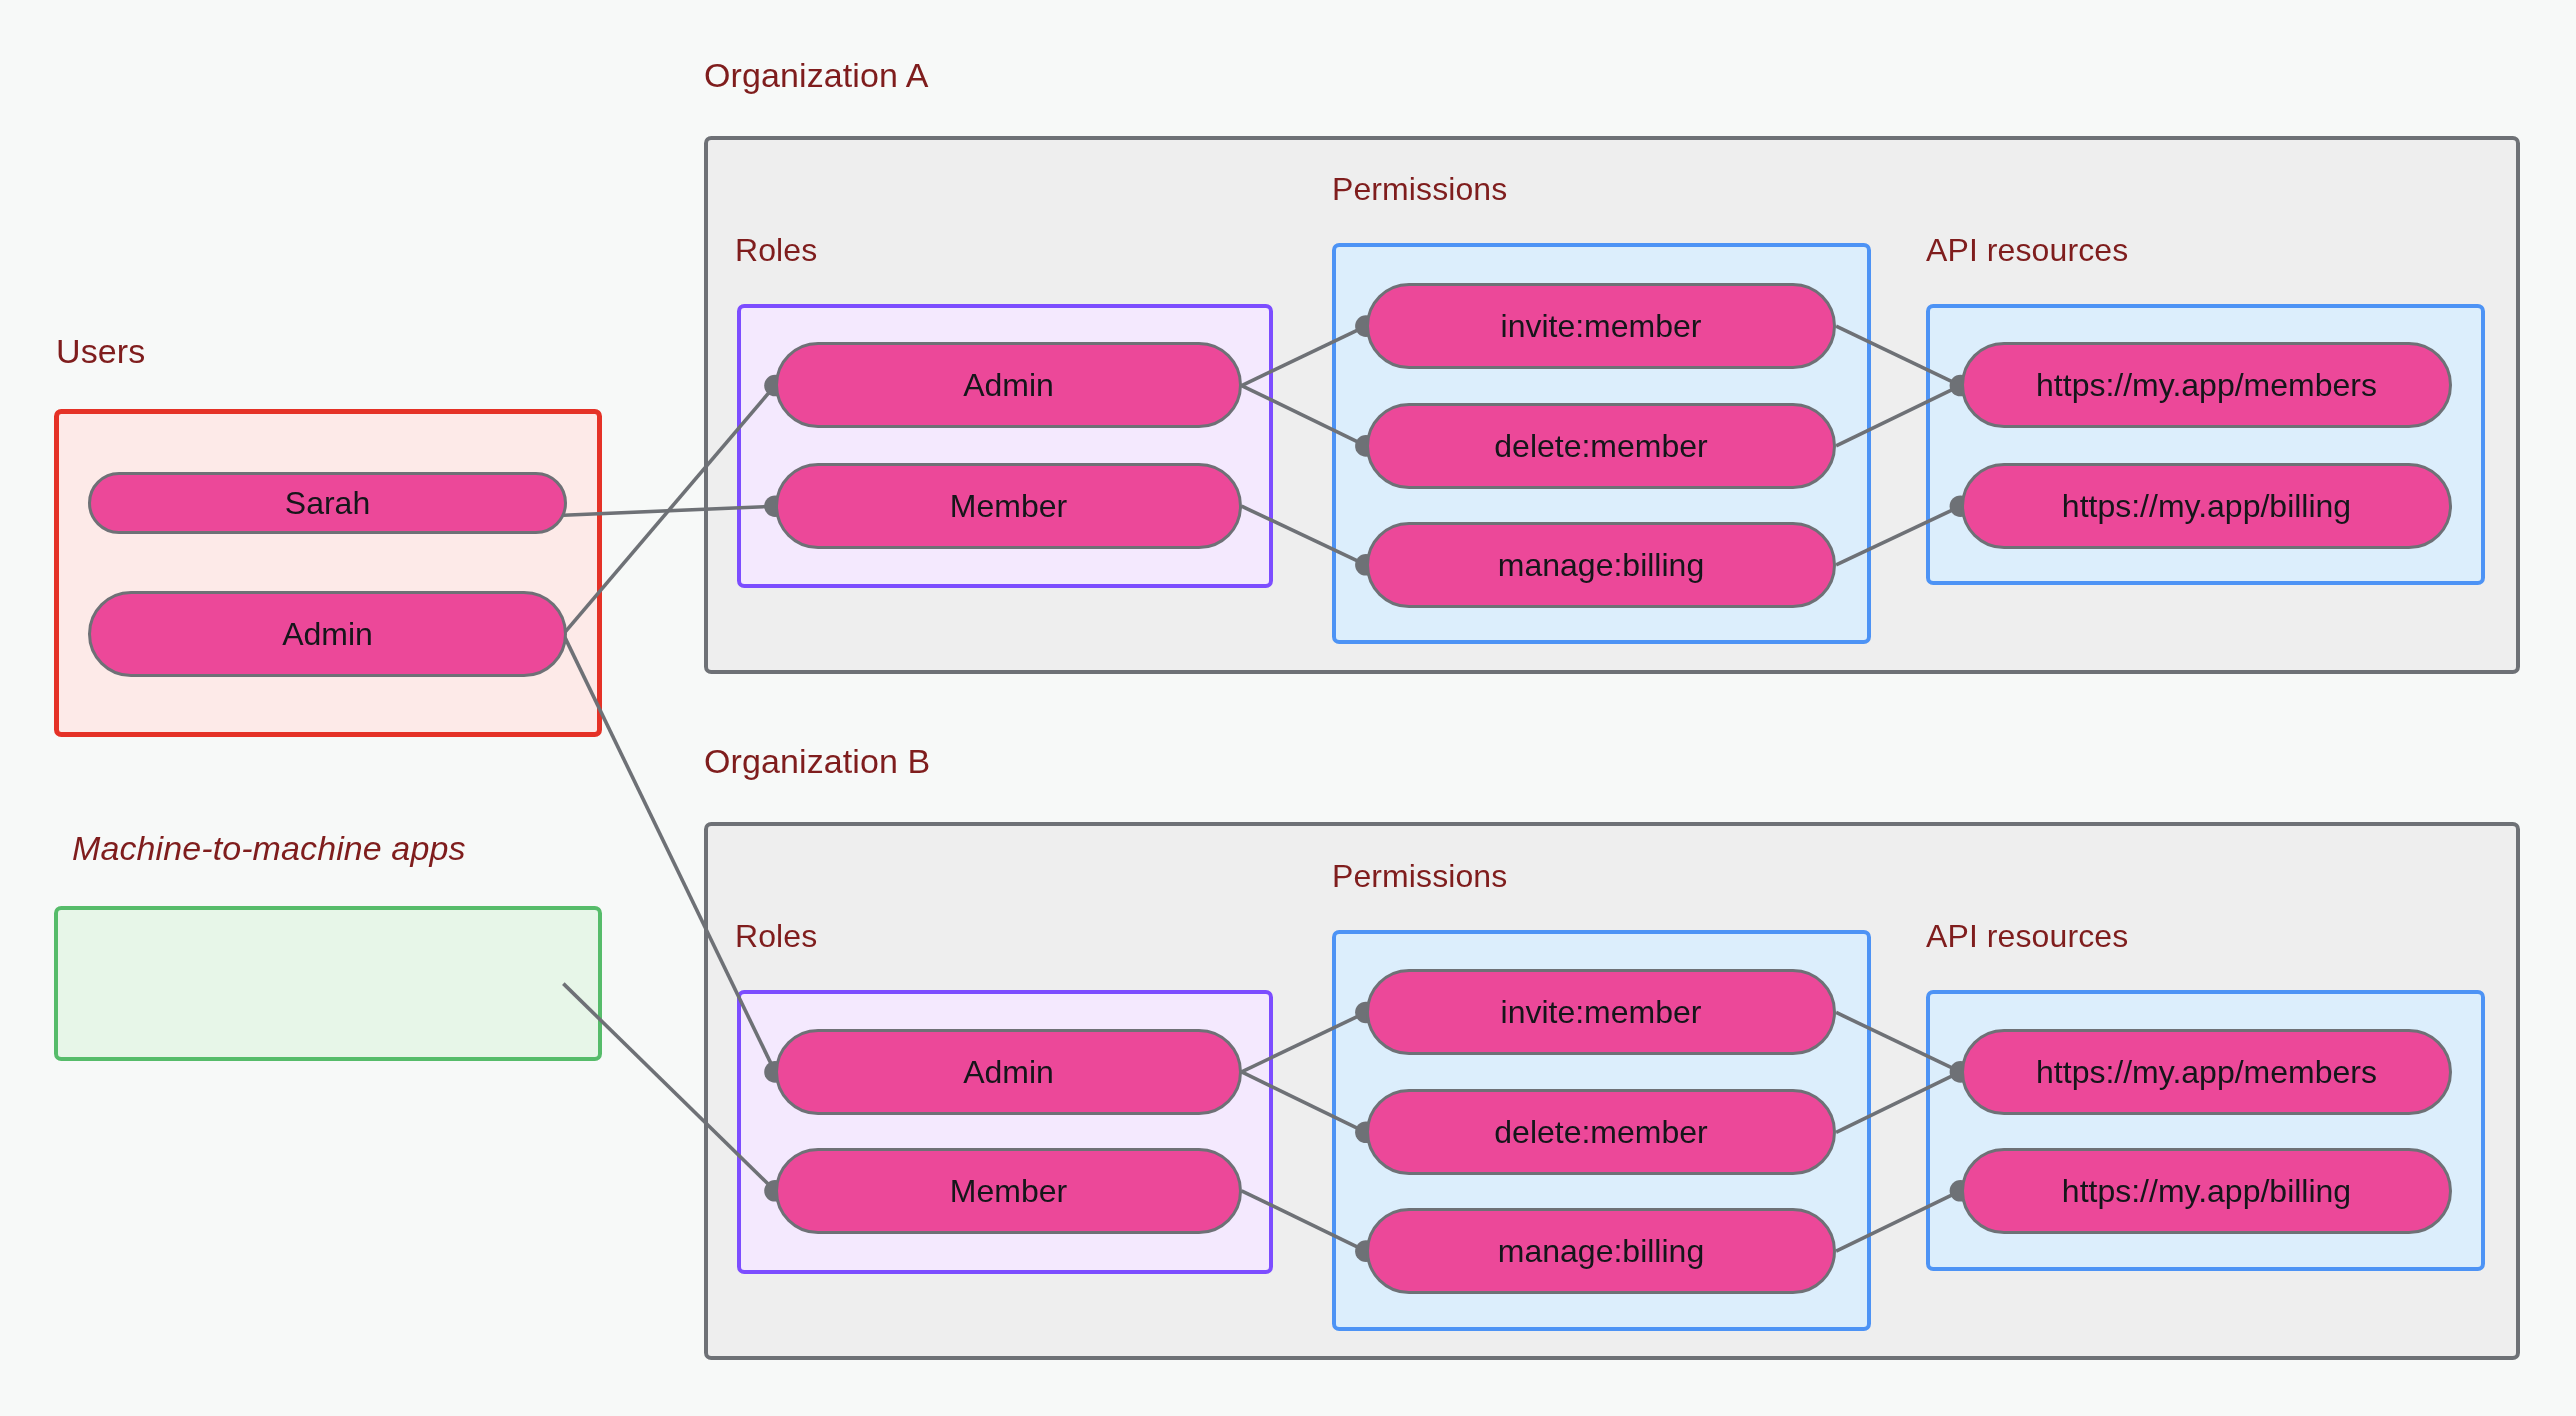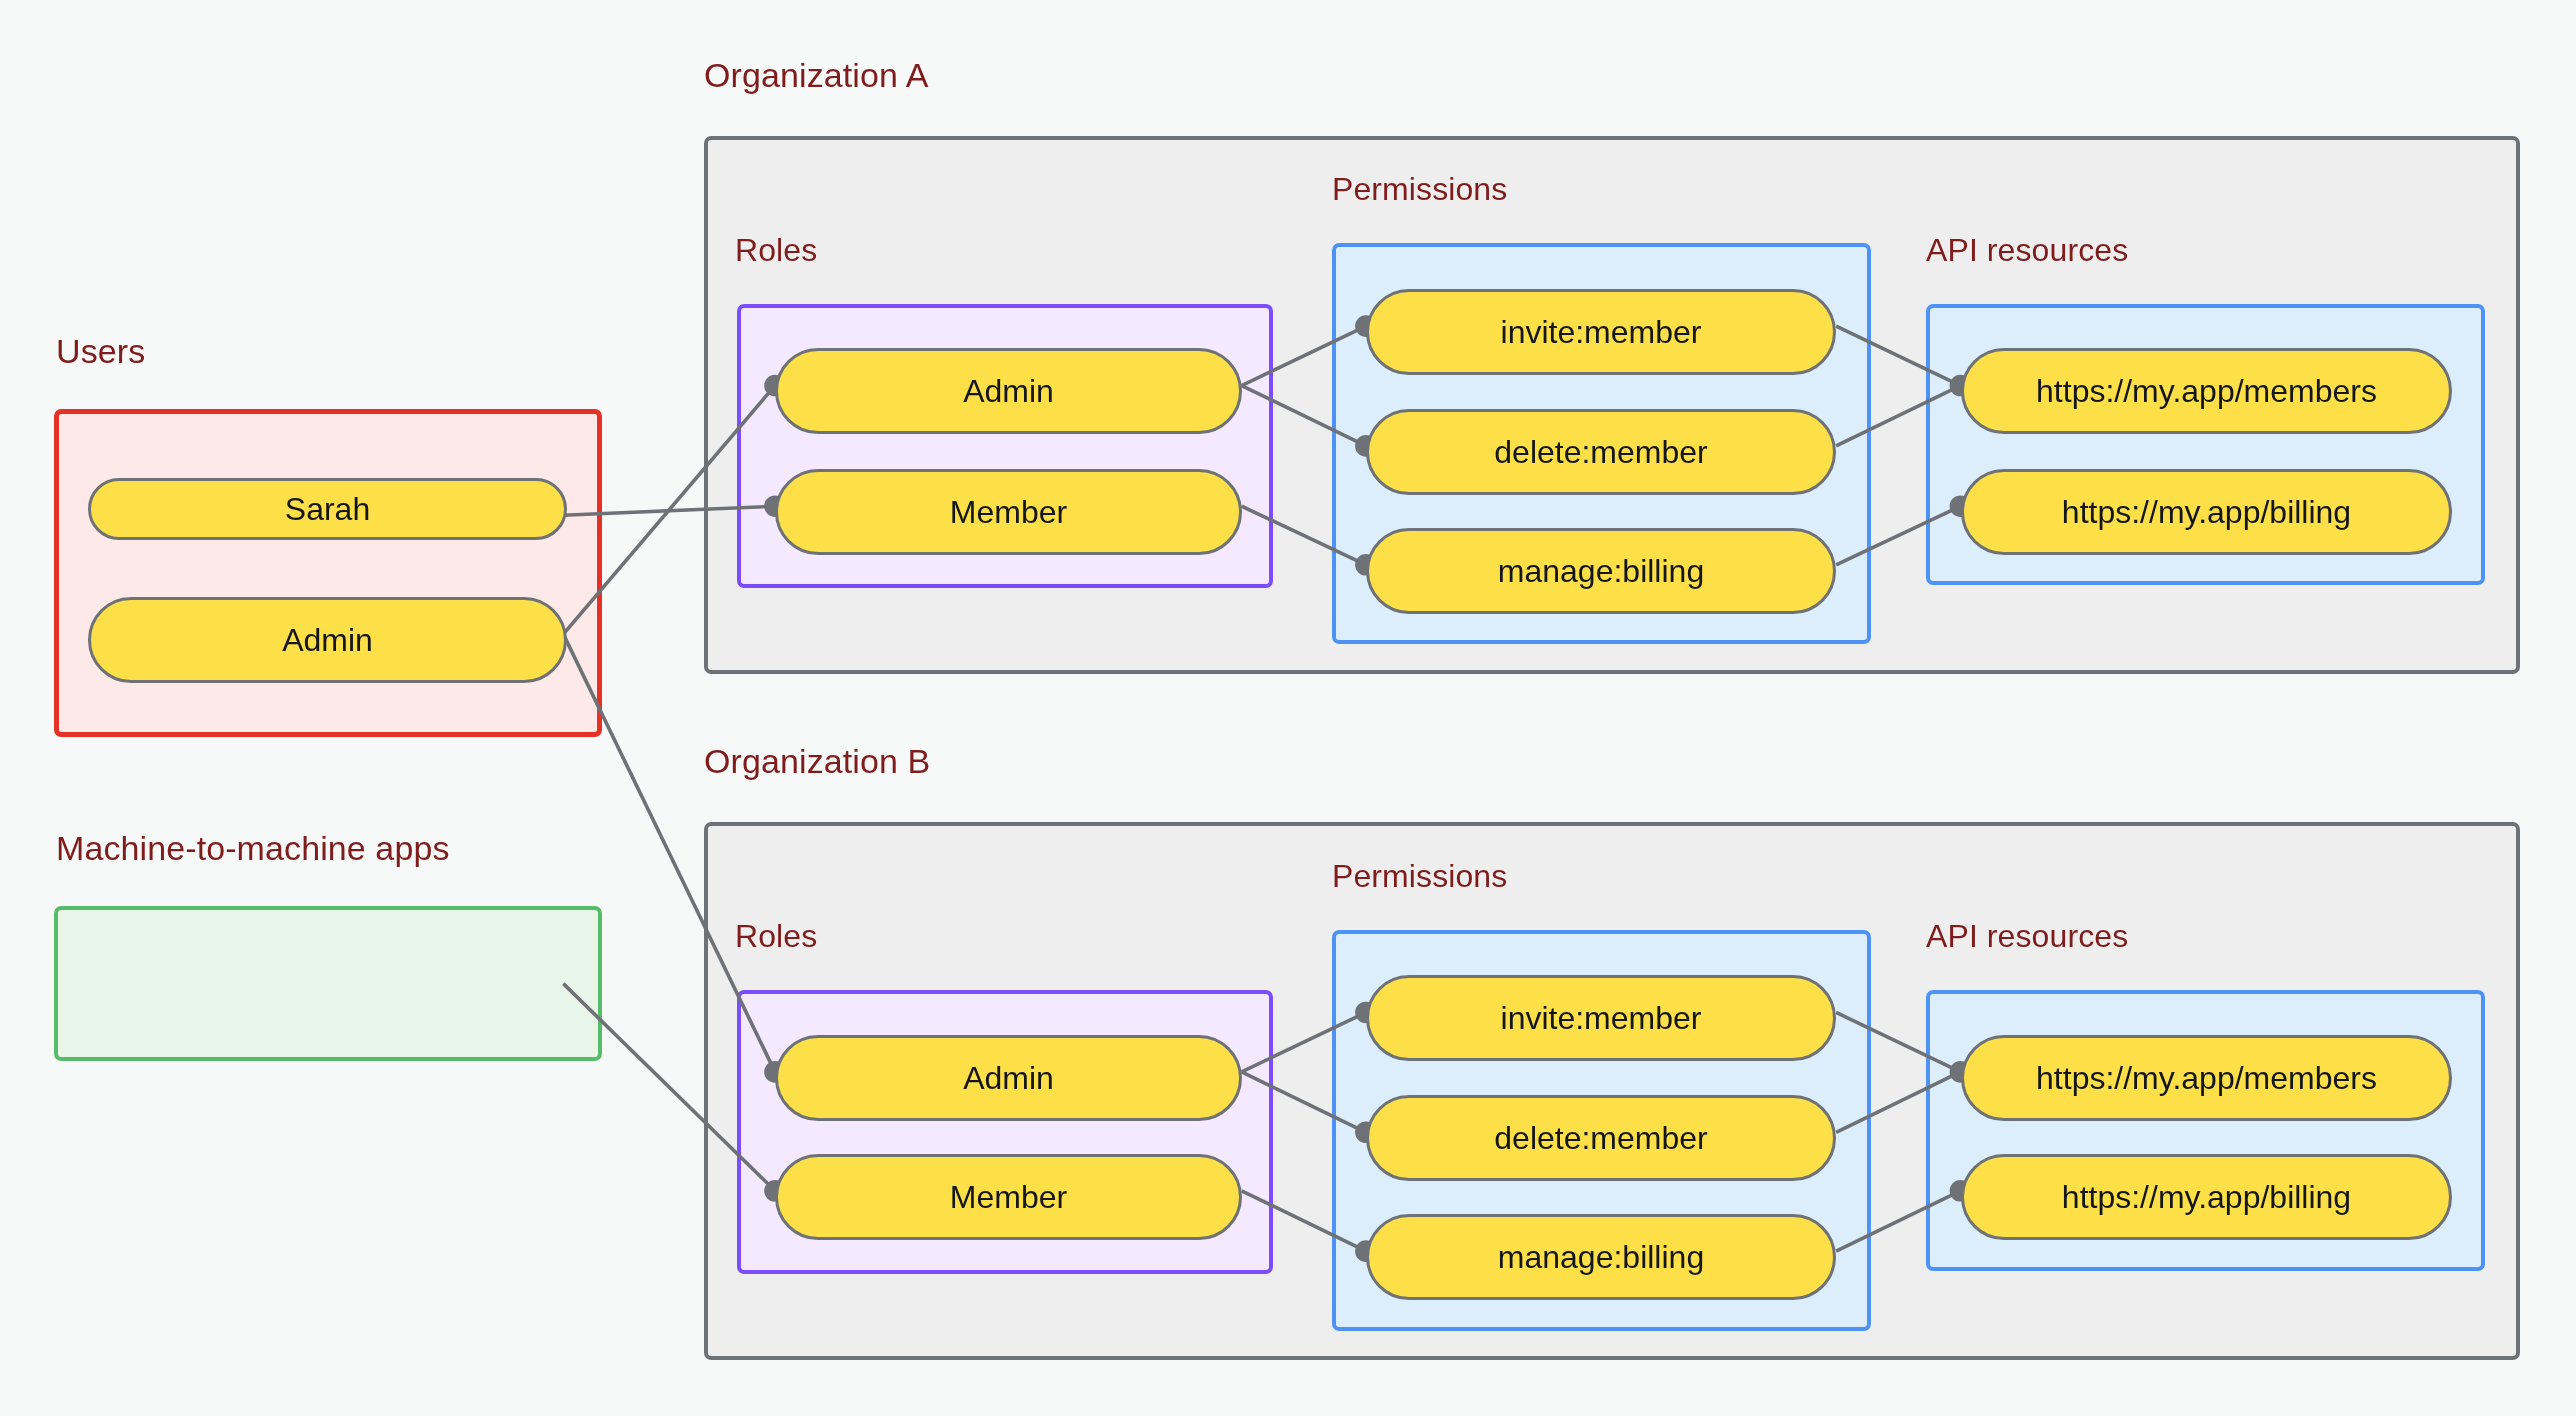--- a/index.html
+++ b/index.html
@@ -72,31 +72,30 @@
   .api-box {
     background: #dceefc;
     border: 4.5px solid #4d93f5;
     z-index: 2;
   }
 
   
   .pill {
     position: absolute;
     box-sizing: border-box;
-    background: #fde047;
+    background: #ec4899;
     border: 3.6px solid #6e7176;
     border-radius: 900px;
     display: flex;
     align-items: center;
     justify-content: center;
     font-size: 32px;
     color: #15161a;
     white-space: nowrap;
     z-index: 6;
-    margin-top: 6px;
   }
 </style>
 </head>
 <body>
 
 <div id="canvas">
 
   <svg id="edges" viewBox="0 0 2859 1572">
     <g stroke="#6e7176" stroke-width="4" fill="none">
 
@@ -154,21 +153,21 @@
 
   <div class="box users-box" style="left:54px; top:409px; width:548px; height:328px;"></div>
 
   <div class="pill" style="left:88px; top:472px; width:479px; height:62px;">
     <span>Sarah</span>
   </div>
   <div class="pill" style="left:88px; top:591px; width:479px; height:86px;">
     <span>Admin</span>
   </div>
 
-  <div class="group-label" style="left:56px; top:829px;">Machine-to-machine apps</div>
+  <div class="group-label" style="left:72px; top:829px;font-style:italic;">Machine-to-machine apps</div>
 
   <div class="box m2m-box" style="left:54px; top:906px; width:548px; height:155px;"></div>
 
 
   <div class="group-label" style="left:704px; top:56px;">Organization A</div>
 
   <div class="box org-box" style="left:704px; top:136px; width:1816px; height:538px;"></div>
 
   <div class="group-label" style="left:735px; top:232px; font-size:32px;">Roles</div>
 

